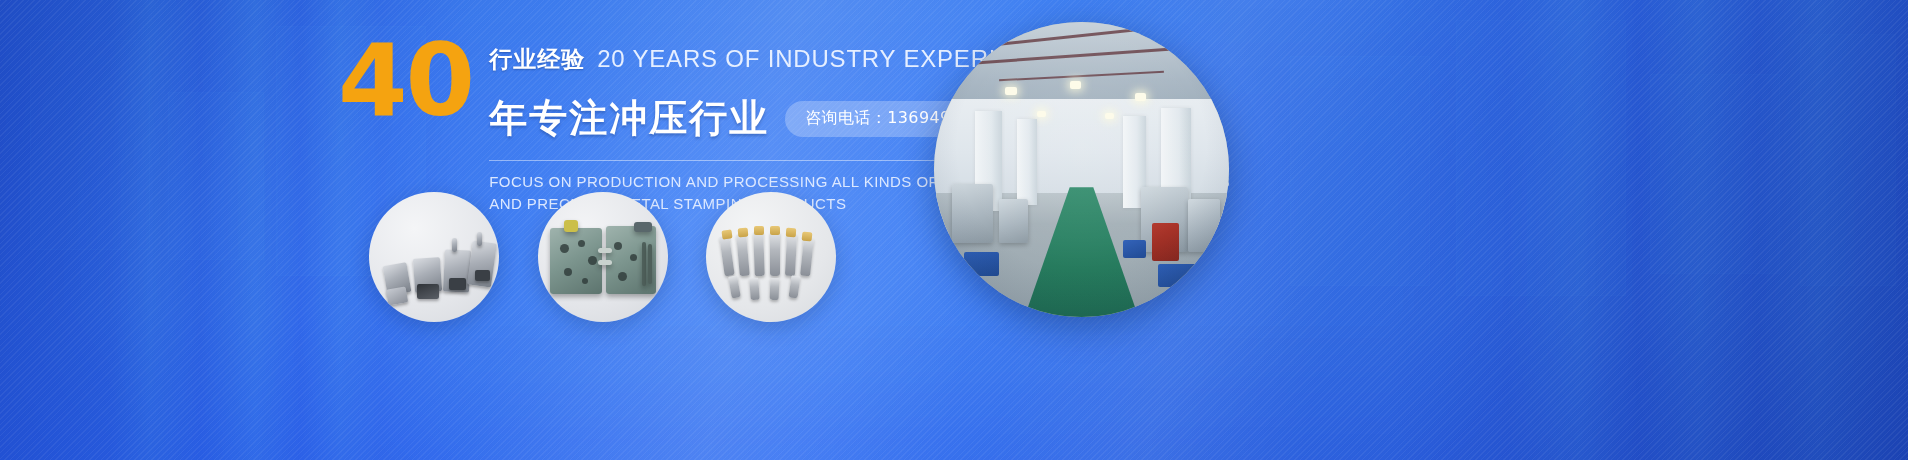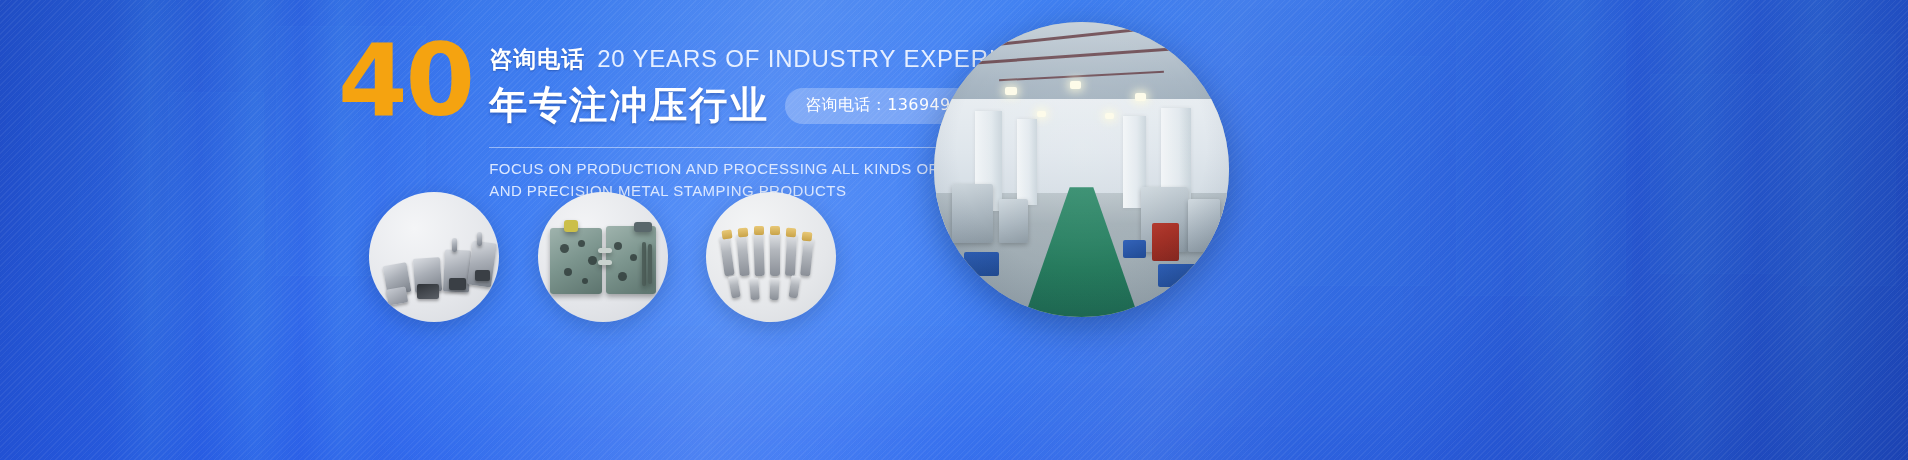--- a/index.html
+++ b/index.html
@@ -91,21 +91,21 @@
   }
   .en-small {
     color: #e6efff;
     font-size: 24px;
     font-weight: 300;
     letter-spacing: 0.8px;
     margin-left: 12px;
     font-family: "Liberation Sans", sans-serif;
   }
 
-  .line-b { display: flex; align-items: center; margin-top: 5px; white-space: nowrap; }
+  .line-b { display: flex; align-items: center; margin-top: 18px; white-space: nowrap; }
   .cn-big {
     color: #ffffff;
     font-size: 38px;
     font-weight: 700;
     letter-spacing: 2px;
     font-family: "DejaVu Sans", "Liberation Sans", sans-serif;
     text-shadow: 0 2px 3px rgba(0,30,90,0.30);
   }
   .phone-pill {
     margin-left: 16px;
@@ -257,21 +257,21 @@
 
   <div class="copy">
 
     <div class="headline-row">
 
       <div class="big20">40</div>
 
       <div class="head-right">
 
         <div class="line-a">
-          <span class="cn-small">咨询电话</span>
+          <span class="cn-small">行业经验</span>
           <span class="en-small">20 YEARS OF INDUSTRY EXPERIENCE</span>
         </div>
 
         <div class="line-b">
           <span class="cn-big">年专注冲压行业</span>
           <span class="phone-pill">咨询电话：13694922701</span>
         </div>
 
         <div class="rule"></div>
 

